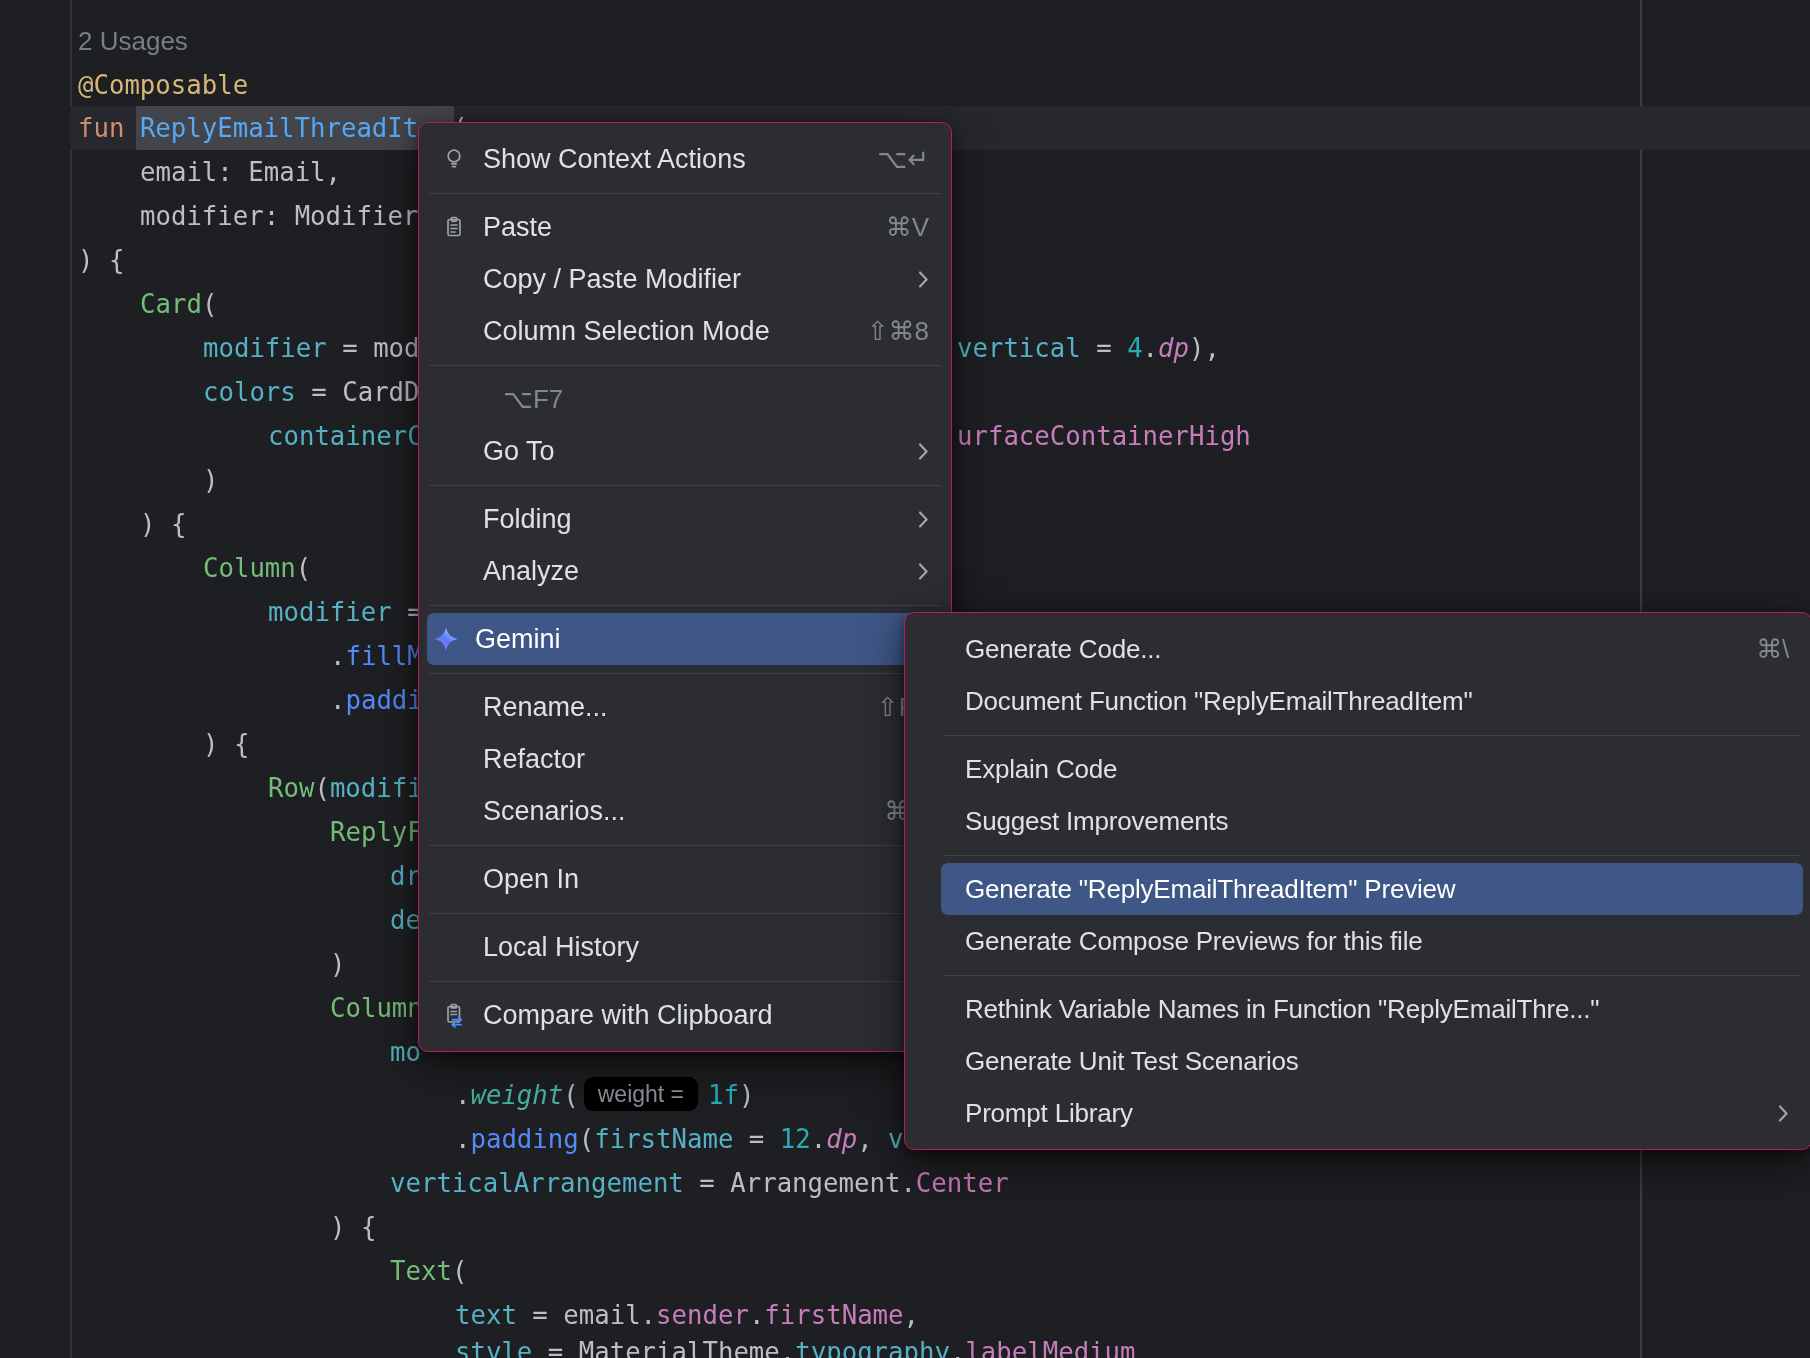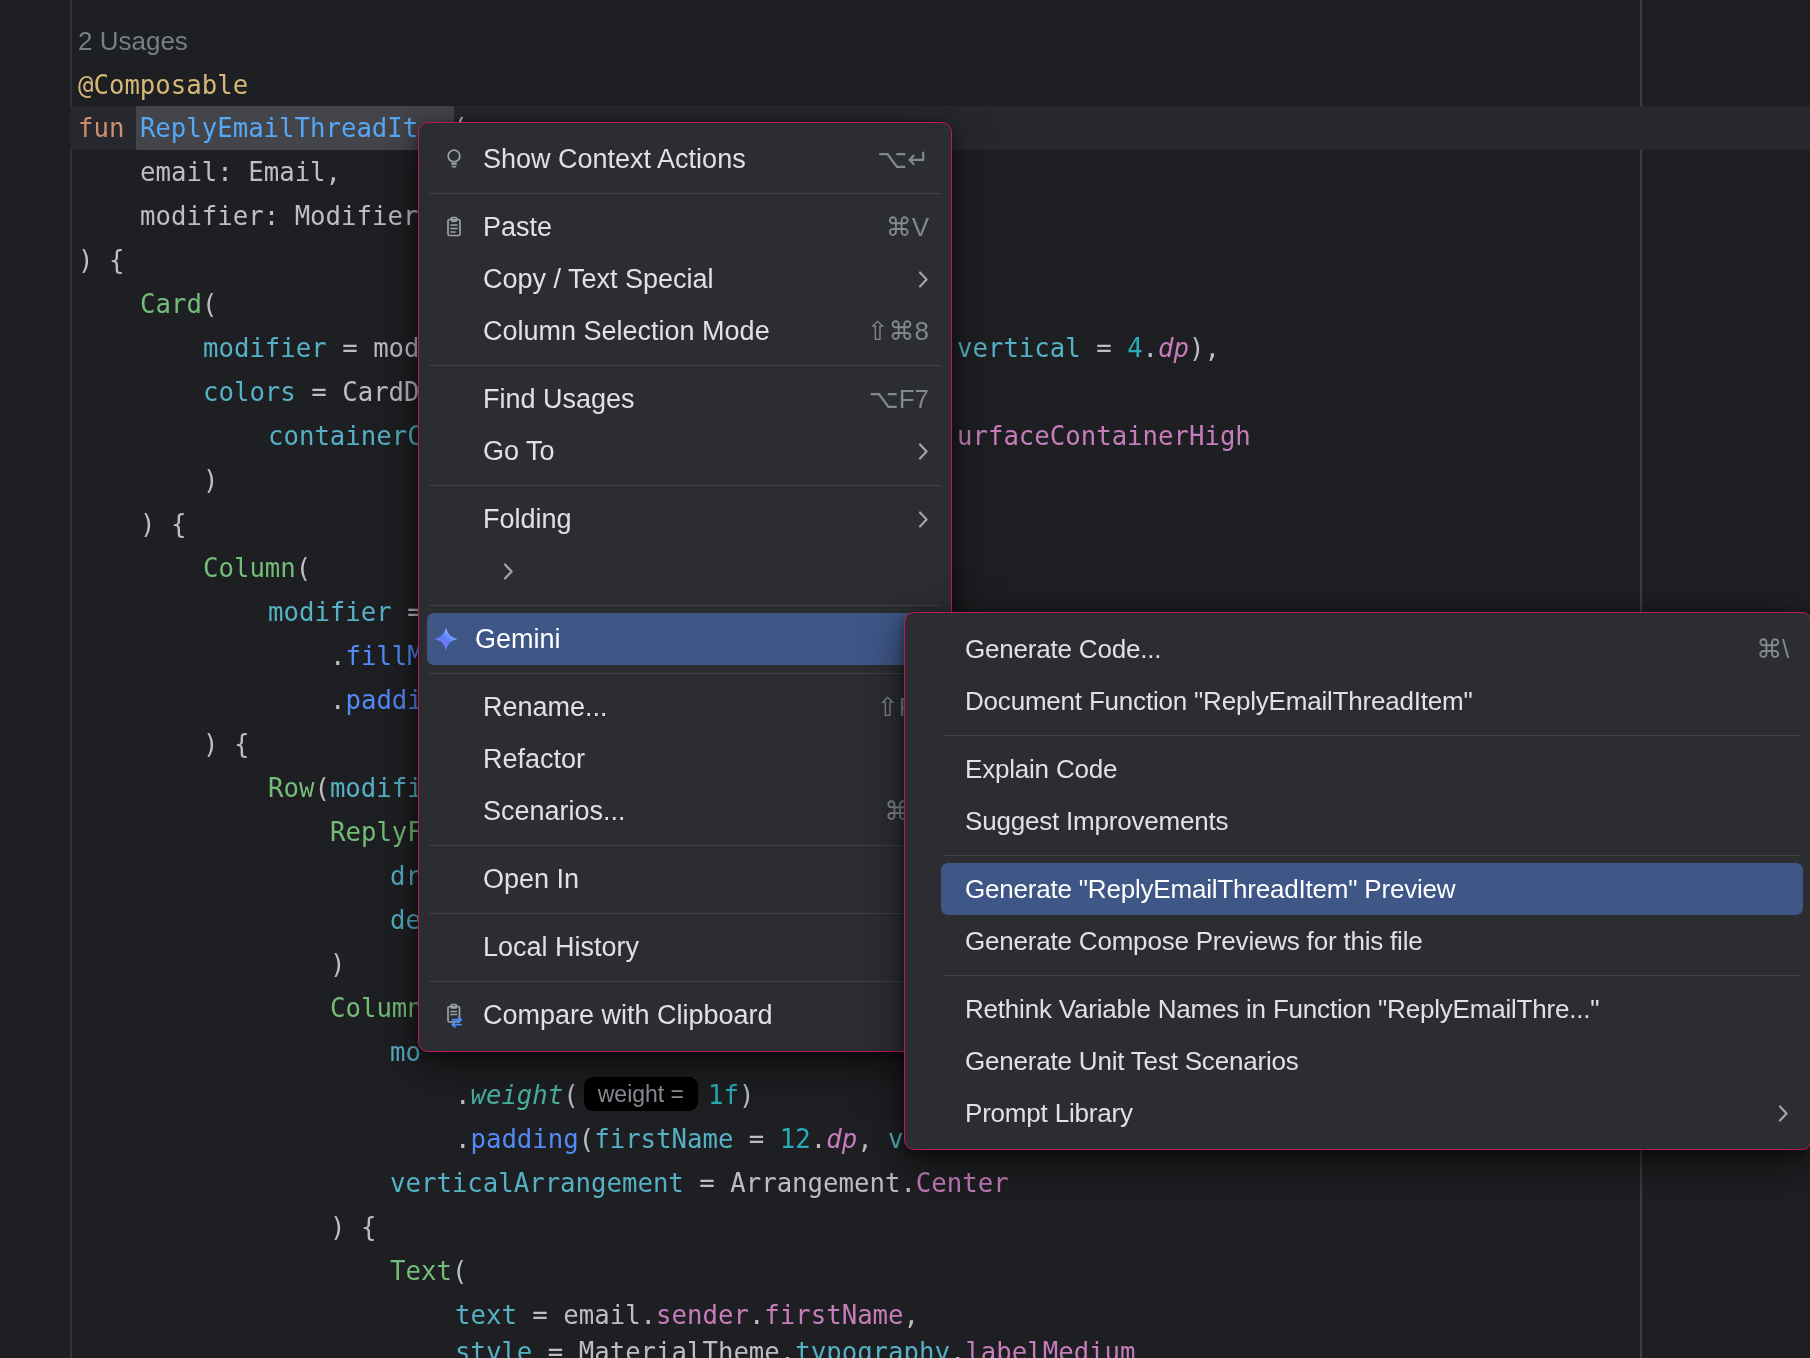--- a/index.html
+++ b/index.html
@@ -125,38 +125,37 @@
           <rect x="8" y="6.5" width="12" height="16" rx="1.5"></rect>
           <rect x="11.3" y="4.5" width="5.4" height="3.6" rx="1"></rect>
           <path d="M11 12h6M11 15.5h6M11 19h4"></path>
         </svg>
       </span>
       <span class="lbl">Paste</span>
       <span class="sc">⌘V</span>
     </div>
     <div class="mi">
       <span class="ic"></span>
-      <span class="lbl">Copy / Text Special</span>
+      <span class="lbl">Copy / Paste Modifier</span>
       <span class="chev">
         <svg width="11" height="19" viewBox="0 0 11 19" fill="none" stroke="#a2a5ac" stroke-width="2.2" stroke-linecap="round" stroke-linejoin="round">
           <path d="M2 2.5 L8.6 9.5 L2 16.5"></path>
         </svg>
       </span>
     </div>
     <div class="mi">
       <span class="ic"></span>
       <span class="lbl">Column Selection Mode</span>
       <span class="sc">⇧⌘8</span>
     </div>
     <div class="msep">
       <i></i>
     </div>
     <div class="mi">
       <span class="ic"></span>
-      <span class="lbl">Find Usages</span>
       <span class="sc">⌥F7</span>
     </div>
     <div class="mi">
       <span class="ic"></span>
       <span class="lbl">Go To</span>
       <span class="chev">
         <svg width="11" height="19" viewBox="0 0 11 19" fill="none" stroke="#a2a5ac" stroke-width="2.2" stroke-linecap="round" stroke-linejoin="round">
           <path d="M2 2.5 L8.6 9.5 L2 16.5"></path>
         </svg>
       </span>
@@ -168,20 +167,21 @@
       <span class="ic"></span>
       <span class="lbl">Folding</span>
       <span class="chev">
         <svg width="11" height="19" viewBox="0 0 11 19" fill="none" stroke="#a2a5ac" stroke-width="2.2" stroke-linecap="round" stroke-linejoin="round">
           <path d="M2 2.5 L8.6 9.5 L2 16.5"></path>
         </svg>
       </span>
     </div>
     <div class="mi">
       <span class="ic"></span>
+      <span class="lbl">Analyze</span>
       <span class="chev">
         <svg width="11" height="19" viewBox="0 0 11 19" fill="none" stroke="#a2a5ac" stroke-width="2.2" stroke-linecap="round" stroke-linejoin="round">
           <path d="M2 2.5 L8.6 9.5 L2 16.5"></path>
         </svg>
       </span>
     </div>
     <div class="msep">
       <i></i>
     </div>
     <div class="mi hl">

